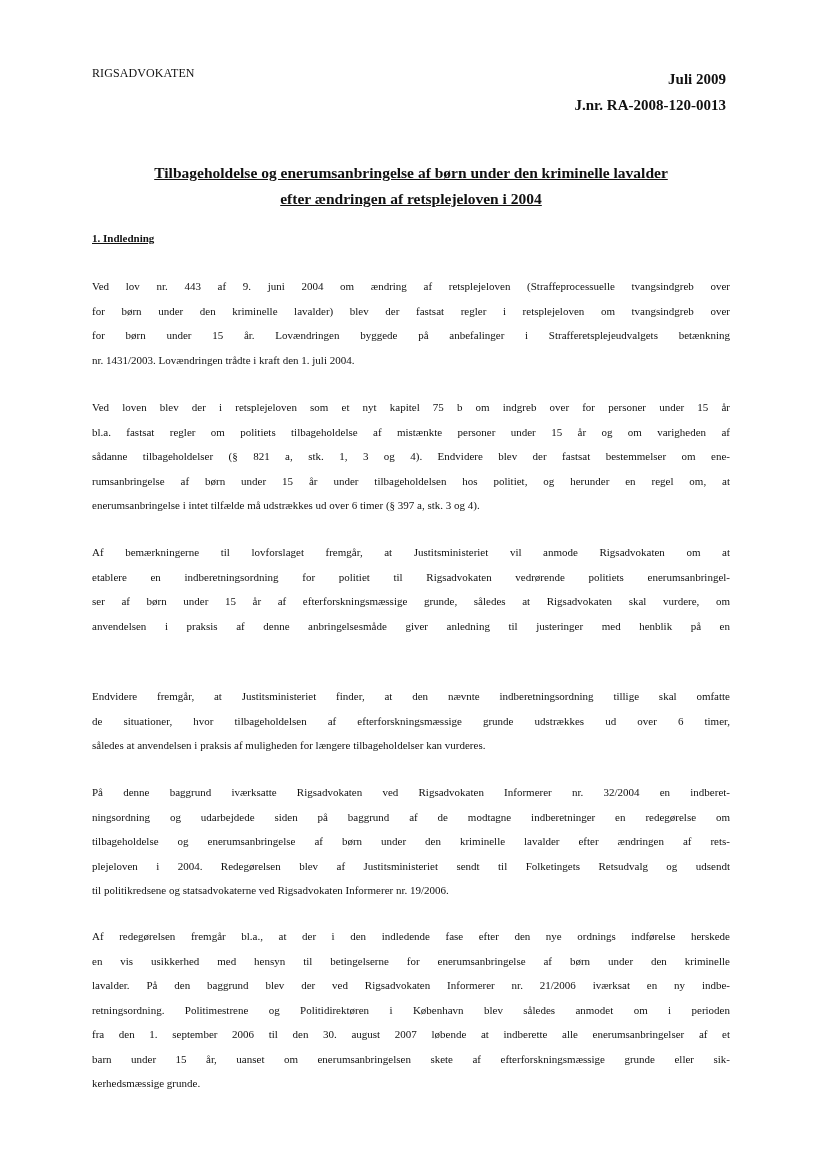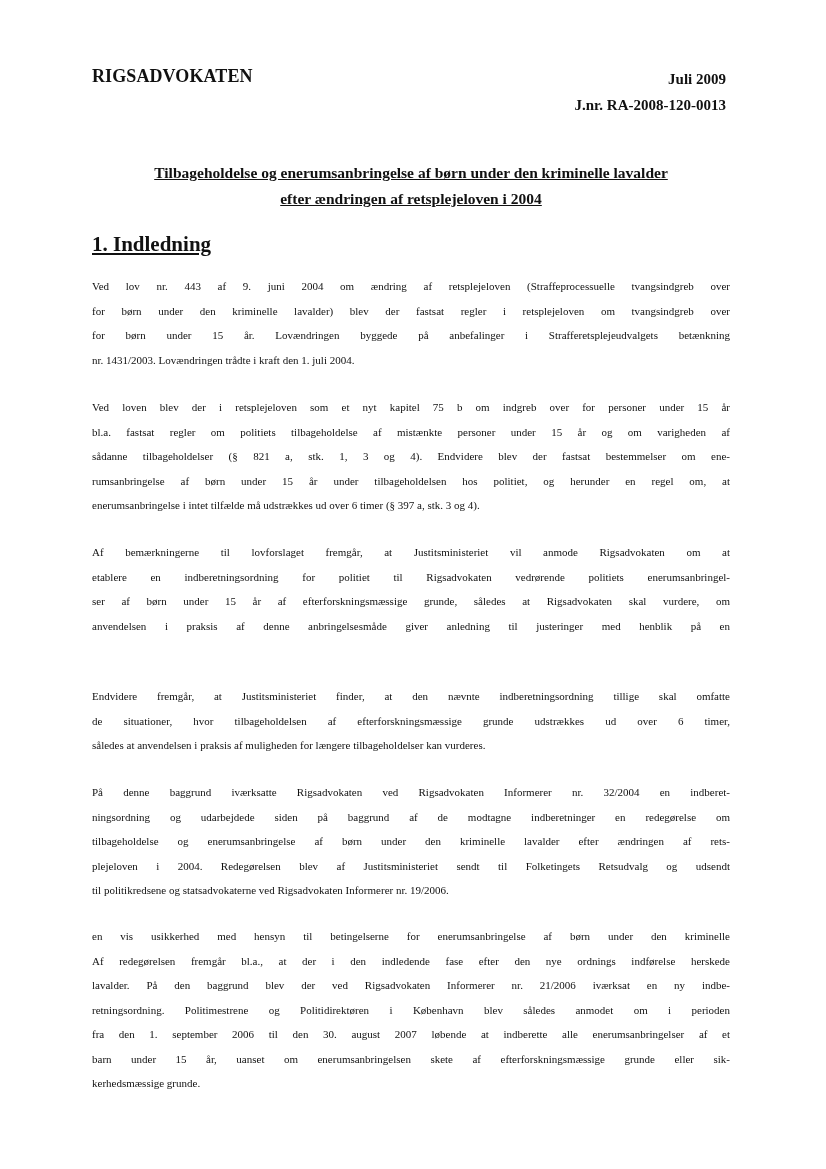--- a/index.html
+++ b/index.html
@@ -4,34 +4,34 @@
   <style>
     html, body { margin: 0; padding: 0; background: #ffffff; }
     body {
       width: 826px; height: 1169px; position: relative; overflow: hidden;
       font-family: "Liberation Serif", "DejaVu Serif", serif;
       color: #111111;
     }
     .page { position: absolute; left: 0; top: 0; width: 826px; height: 1169px; }
     .hdr-left {
       position: absolute; left: 92px; top: 66px;
-      font-weight: bold; font-size: 18px; letter-spacing: 0.1px;
+      font-weight: normal; font-size: 12px; letter-spacing: 0.1px;
     }
     .hdr-right {
       position: absolute; right: 100px; top: 66px; text-align: right;
       font-weight: bold; font-size: 15px; line-height: 26px;
     }
     .title {
       position: absolute; left: 92px; width: 638px; top: 160px;
       text-align: center; font-weight: bold; font-size: 15.5px; line-height: 26px;
     }
     .title span { display: block; text-decoration: underline; }
     .section {
       position: absolute; left: 92px; top: 232px;
-      font-weight: bold; font-size: 21px; text-decoration: underline;
+      font-weight: bold; font-size: 11px; text-decoration: underline;
     }
     .para { position: absolute; left: 92px; width: 638px; font-size: 11px; }
     .line {
       display: block; height: 24.5px; line-height: 24.5px;
       text-align: justify; text-align-last: justify; white-space: nowrap;
     }
     .line.last { text-align-last: left; }
     .u { }
   </style>
 </head>
@@ -82,22 +82,22 @@
 
   <div class="para" style="top:780px">
     <span class="line">På denne baggrund iværksatte Rigsadvokaten ved Rigsadvokaten Informerer nr. 32/2004 en indberet-</span>
     <span class="line">ningsordning og udarbejdede siden på baggrund af de modtagne indberetninger en redegørelse om</span>
     <span class="line">tilbageholdelse og enerumsanbringelse af børn under den kriminelle lavalder efter ændringen af rets-</span>
     <span class="line">plejeloven i 2004. Redegørelsen blev af Justitsministeriet sendt til Folketingets Retsudvalg og udsendt</span>
     <span class="line last">til politikredsene og statsadvokaterne ved Rigsadvokaten Informerer nr. 19/2006.</span>
   </div>
 
   <div class="para" style="top:924px">
+    <span class="line"><span>Af redegørelsen fremgår bl.a., at der i den indledende fase efter den nye ordnings indførelse herskede</span></span>
     <span class="line"><span>en vis usikkerhed med hensyn til betingelserne for </span><span class="u">enerumsanbringelse</span><span> af børn under den kriminelle</span></span>
-    <span class="line"><span>Af redegørelsen fremgår bl.a., at der i den indledende fase efter den nye ordnings indførelse herskede</span></span>
     <span class="line"><span>lavalder. På den baggrund blev der ved Rigsadvokaten Informerer nr. 21/2006 iværksat en ny indbe-</span></span>
     <span class="line"><span>retningsordning. Politimestrene og Politidirektøren i København blev således anmodet om i perioden</span></span>
     <span class="line"><span>fra den 1. september 2006 til den 30. august 2007 løbende at indberette alle enerumsanbringelser af et</span></span>
     <span class="line"><span>barn under 15 år, uanset om enerumsanbringelsen skete af efterforskningsmæssige grunde eller sik-</span></span>
     <span class="line last"><span>kerhedsmæssige grunde.</span></span>
   </div>
 
 </div>
 
 </body></html>

